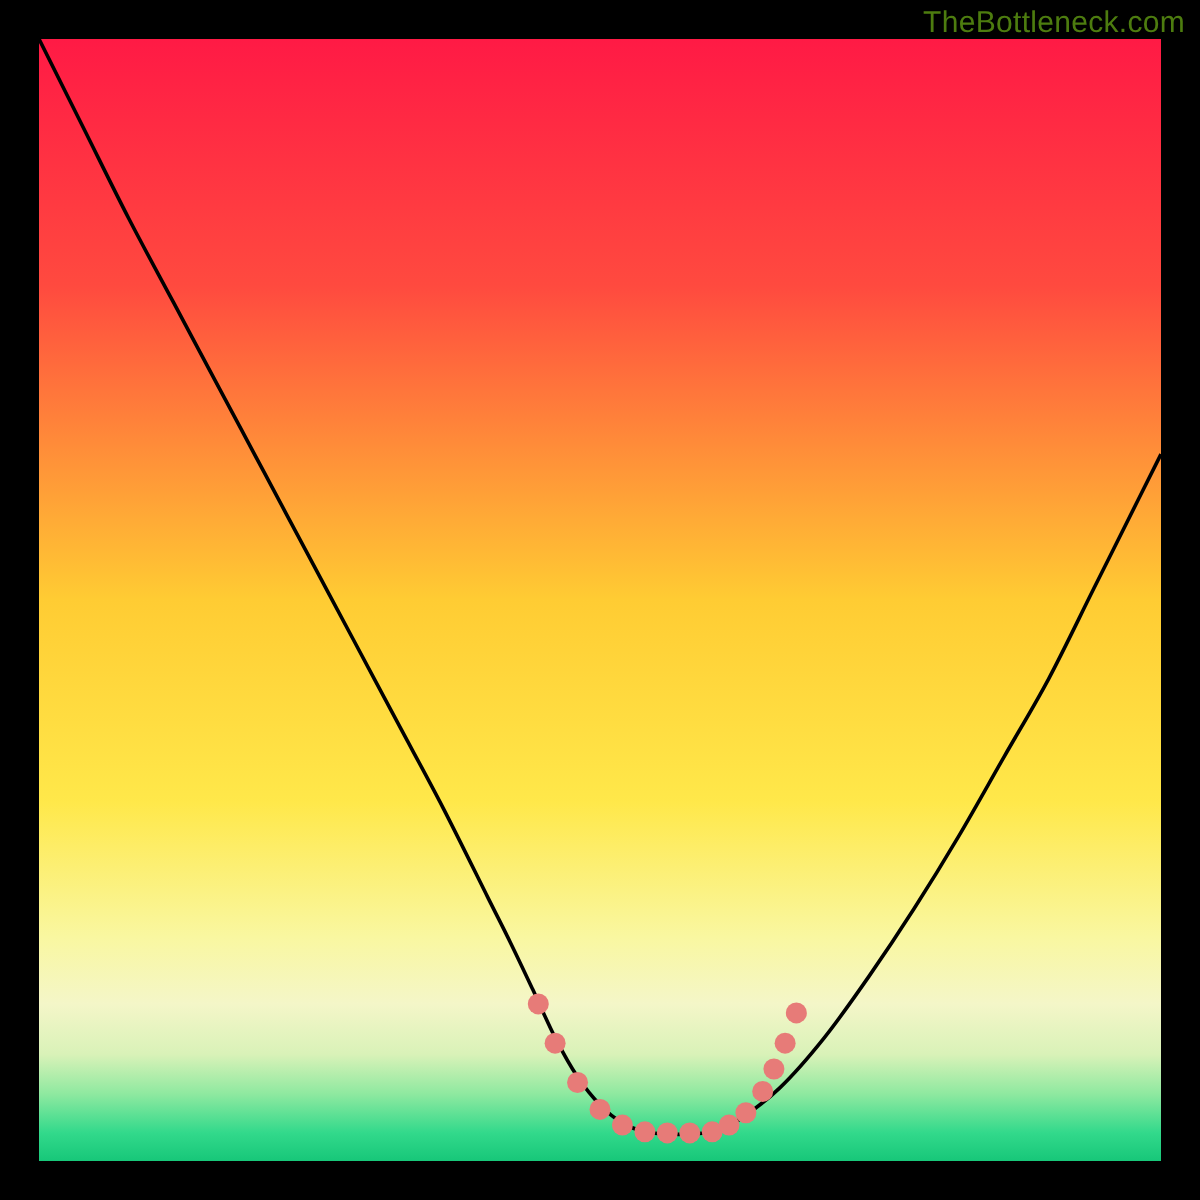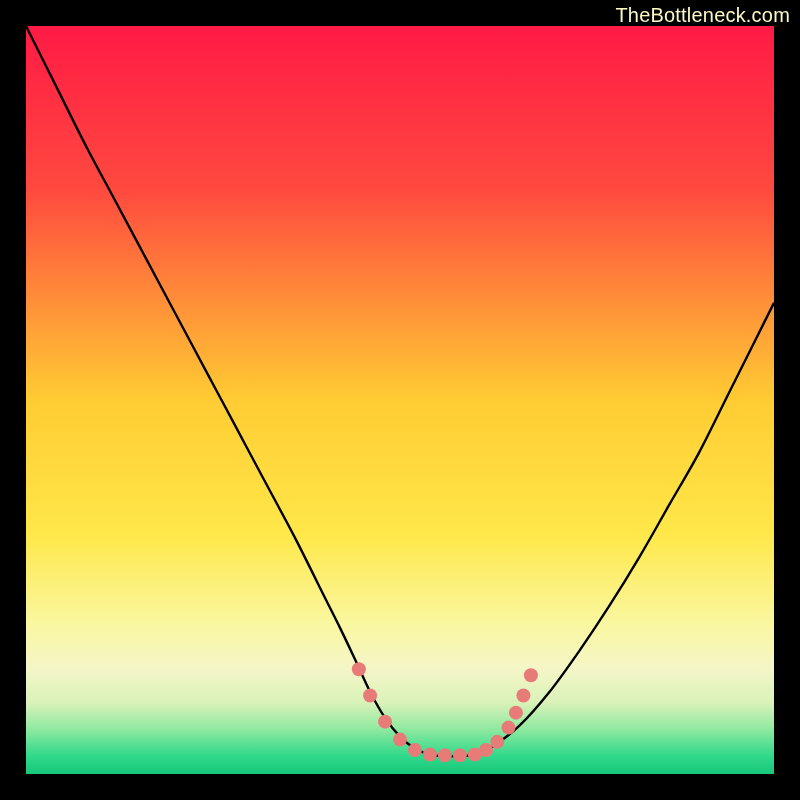--- a/index.html
+++ b/index.html
@@ -21,21 +21,21 @@
     left: 26px;
     top: 26px;
     width: 748px;
     height: 748px;
     overflow: hidden;
   }
   .watermark {
     position: absolute;
     top: 4px;
     right: 10px;
-    color: #fef9c3;
+    color: #4d7c0f;
     font-size: 20px;
     font-weight: 500;
     letter-spacing: 0.2px;
     z-index: 10;
   }
   svg { display: block; }
 </style>
 </head>
 <body>
 

